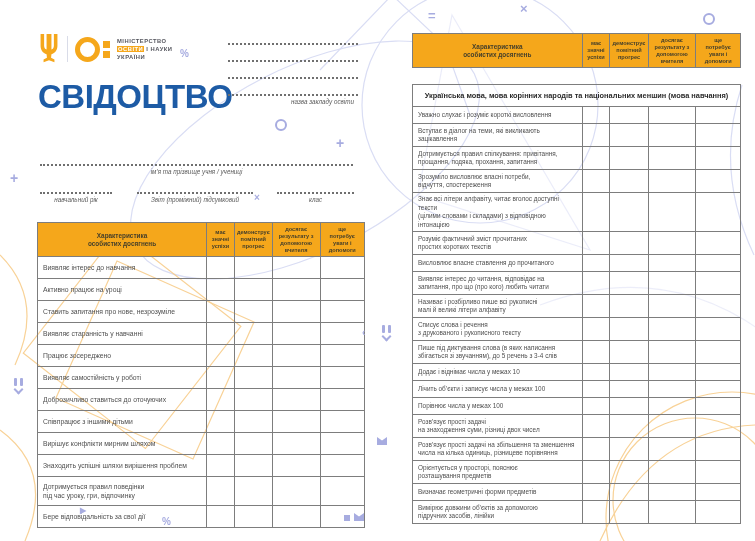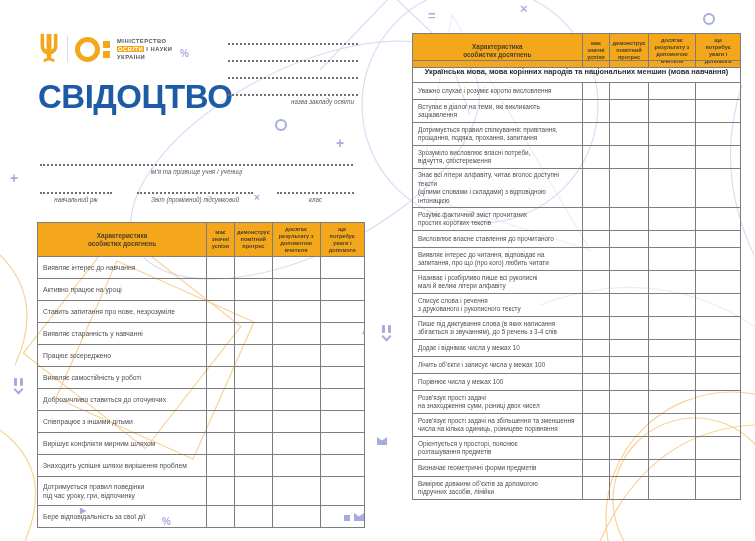--- a/index.html
+++ b/index.html
@@ -47,21 +47,21 @@
   th{background:#F5A71B;color:#453f2a;font-weight:bold;text-align:center;}
   th.c1{font-size:6.4px;line-height:8px;}
   th.cs{font-size:5.6px;line-height:7px;padding:0 2px;}
   tr.hdr{height:34px;}
   td.label{font-size:6.8px;line-height:9px;text-align:left;padding:2px 4px 2px 5px;color:#4f4f4f;white-space:pre-line;}
   td.section{font-size:7.4px;font-weight:bold;text-align:center;color:#2b2b2b;}
   .left-table{left:37px;top:222px;width:328px;}
   .left-table tr.h1{height:22px;}
   .left-table tr.h2{height:29px;}
   .right-header{left:412px;top:33px;width:329px;}
-  .right-body{left:412px;top:60px;width:329px;}
+  .right-body{left:412px;top:84px;width:329px;}
   .right-body td.label{font-size:6.4px;line-height:8.5px;}
   .right-body tr.h1{height:17px;}
   .right-body tr.h2{height:23px;}
   .right-body tr.sec{height:22px;}
 
   
   .glyph{position:absolute;color:#A7ACE0;font-weight:bold;z-index:1;}
   .ring-glyph{position:absolute;border:2px solid #A7ACE0;border-radius:50%;z-index:1;}
   .pause-down{position:absolute;z-index:1;width:12px;}
   .pause-down .bars{display:flex;gap:3px;justify-content:center;}

